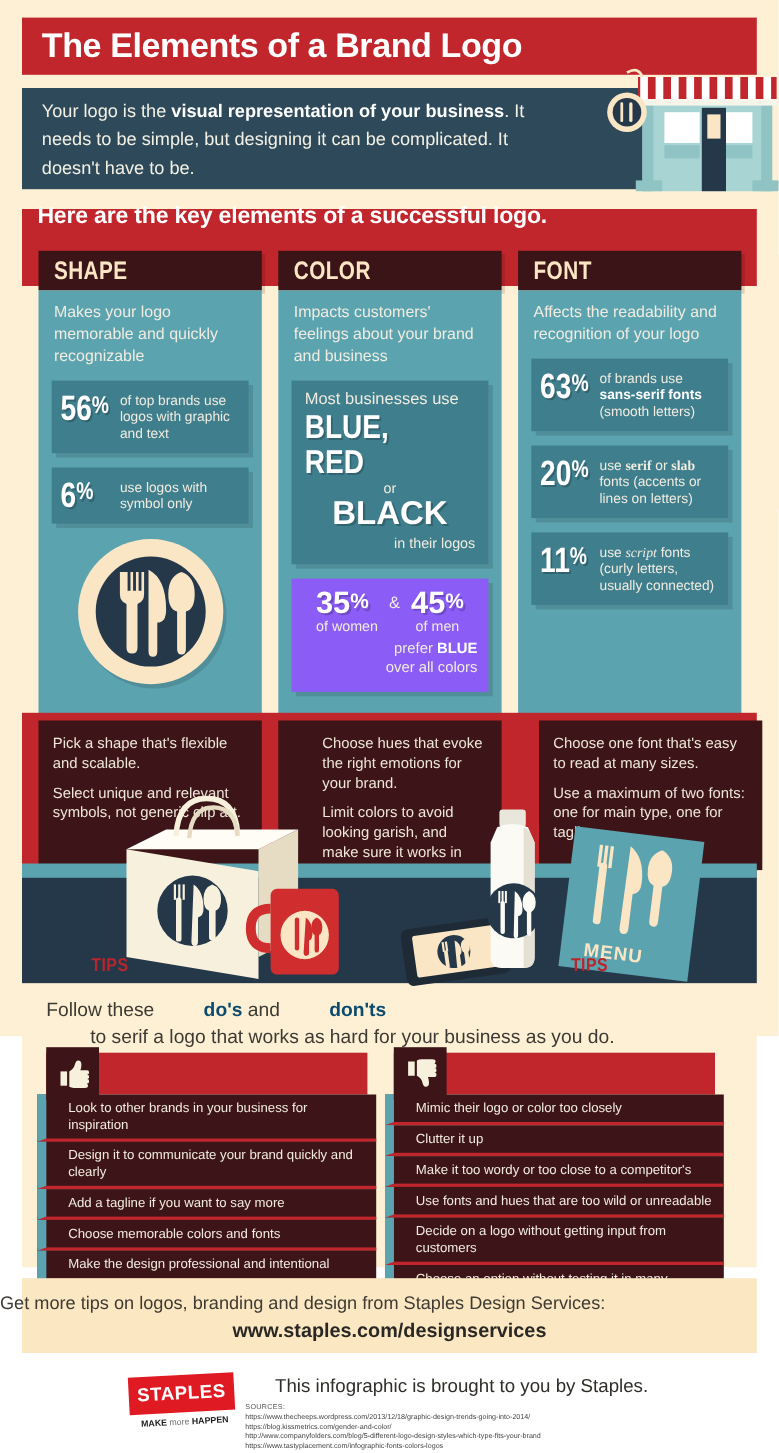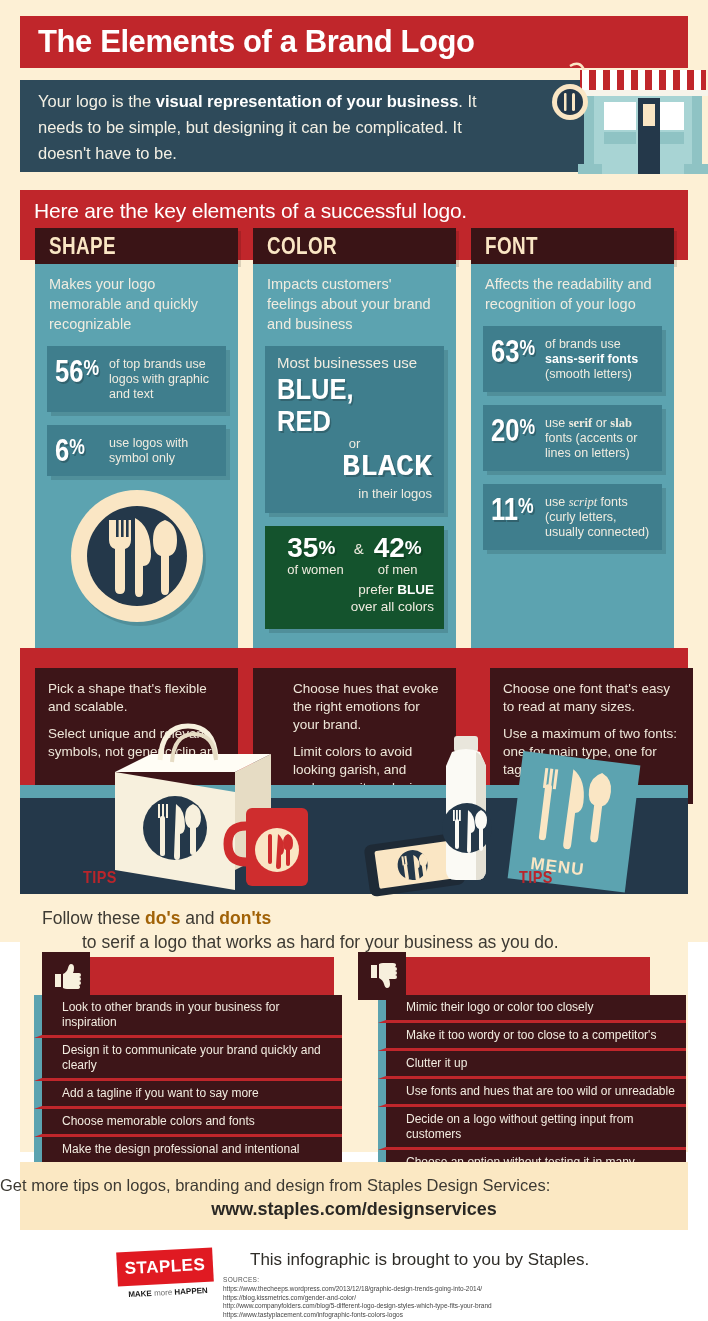--- a/index.html
+++ b/index.html
@@ -46,22 +46,22 @@
     width: 160px; height: 122px; z-index: 7;
   }
 
   
   .key-band {
     position: absolute; left: 20px; top: 190px;
     width: 668px; height: 70px;
     background: #c0262b;
   }
   .key-text {
-    position: absolute; left: 34px; top: 199px;
-    font-size: 21px; font-weight: normal; color: #ffffff;
+    position: absolute; left: 34px; top: 185px;
+    font-size: 21px; font-weight: bold; color: #ffffff;
     z-index: 6; letter-spacing: -0.2px;
   }
 
   
   .cols { position: absolute; left: 0; top: 228px; width: 708px; }
   .col {
     position: absolute; top: 0; width: 203px;
   }
   .col1 { left: 35px; }
   .col2 { left: 253px; }
@@ -120,28 +120,28 @@
   .bigcolor .lead { font-size: 15px; color: #f0ece0; margin-bottom: 2px; }
   .bigcolor .big {
     font-size: 30px; font-weight: bold; color: #ffffff; line-height: 32px;
     font-family: "Liberation Sans Narrow","Liberation Sans", sans-serif;
     transform: scaleX(0.85); transform-origin: left center;
     text-shadow: 2px 2px 0 rgba(0,0,0,0.2);
   }
   .bigcolor .or { font-size: 13px; color: #f0ece0; text-align: center; display:block; line-height:14px; }
   .bigcolor .big2 {
     font-size: 30px; font-weight: bold; color: #ffffff; line-height: 32px;
-    text-align: right;
-    font-family: Liberation Mono, monospace;
+    text-align: center;
+    font-family: Liberation Sans, sans-serif;
     text-shadow: 2px 2px 0 rgba(0,0,0,0.2);
   }
   .bigcolor .tail { font-size: 13px; color: #f0ece0; text-align: right; display:block; margin-top:3px;}
 
   .gender {
-    background: #14532d; box-shadow: 4px 4px 0 rgba(0,0,0,0.12);
+    background: #8b5cf6; box-shadow: 4px 4px 0 rgba(0,0,0,0.12);
     padding: 8px 10px 14px 10px; margin-bottom: 8px; position: relative;
   }
   .gender-row { display: flex; align-items: flex-start; justify-content: center; }
   .gnum {
     font-size: 28px; font-weight: bold; color:#ffffff; line-height:28px;
     font-family: "Liberation Sans Narrow","Liberation Sans", sans-serif;
     text-shadow: 2px 2px 0 rgba(0,0,0,0.2);
   }
   .gnum .pct { font-size: 19px; vertical-align: top; }
   .glabel { font-size: 13px; color:#f0ece0; text-align:center; }
@@ -163,56 +163,56 @@
     transform: scaleX(0.85); transform-origin: left center;
   }
 
   
   .tips-band {
     position: absolute; left: 20px; top: 648px;
     width: 668px; height: 150px; background: #c0262b;
   }
   .tip-box {
     position: absolute; top: 655px; width: 203px; height: 136px;
-    background: #3d1518; padding: 12px 13px; margin-top: 13px;
+    background: #3d1518; padding: 12px 13px;
   }
   .tb1 { left: 35px; } .tb2 { left: 253px; padding-left: 40px; } .tb3 { left: 490px; }
   .tip-p { font-size: 13.5px; color: #eee6d8; line-height: 18px; margin-bottom: 9px; }
 
   
   .navy-band {
     position: absolute; left: 20px; top: 798px;
     width: 668px; height: 96px; background: #24384a;
   }
   .teal-stripe {
     position: absolute; left: 20px; top: 785px; width: 668px; height: 14px;
     background: #5ca3b0;
   }
   .products { position:absolute; left:20px; top: 700px; width:668px; height:200px; z-index: 8; pointer-events:none;}
 
   
   .dd-bg { position:absolute; left:20px; top:894px; width:668px; height:258px; background:#fdf0d5; }
   .dd-head1 {
     position:absolute; left:42px; top:908px; font-size:17.5px; color:#3d3a33;
   }
-  .dd-head1 b { color:#a16207; }
+  .dd-head1 b { color:#0c4a6e;margin-left:40px; }
   .dd-head2 {
     position:absolute; left:82px; top:932px; font-size:17.5px; color:#3d3a33;
   }
   .dd-banner {
     position:absolute; top:957px; width:292px; height:38px; background:#c0262b;
   }
   .db1 { left:42px; } .db2 { left:358px; }
   .dd-icon {
     position:absolute; top:952px; width:48px; height:48px; background:#3d1518;
     display:flex; align-items:center; justify-content:center; z-index:4;
   }
   .di1 { left:42px; } .di2 { left:358px; }
   .dd-list { position:absolute; top:995px; width:308px; }
-  .dl1 { left:34px; } .dl2 { left:350px;margin-left:28px; }
+  .dl1 { left:34px; } .dl2 { left:350px; }
   .dd-item {
     background:#3d1518; color:#f2ece0; font-size:12px; line-height:15px;
     padding:5px 8px 5px 20px; border-bottom:3px solid #c0262b;
     border-left:8px solid #5ca3b0; position:relative;
   }
   .dd-item::before {
     content:""; position:absolute; left:-8px; top:0; bottom:0; width:8px; background:#5ca3b0;
   }
 
   
@@ -346,21 +346,21 @@
         </div>
 
         <div class="gender">
           <div class="gender-row">
             <div>
               <div class="gnum"><span>35</span><span class="pct">%</span></div>
               <div class="glabel">of women</div>
             </div>
             <div class="amp">&amp;</div>
             <div>
-              <div class="gnum"><span>42</span><span class="pct">%</span></div>
+              <div class="gnum"><span>45</span><span class="pct">%</span></div>
               <div class="glabel">of men</div>
             </div>
           </div>
           <div class="prefer">
             <span>prefer </span><b>BLUE</b><br>
             <span>over all colors</span>
           </div>
         </div>
       </div>
       <div class="tips-label" style="left:266px; top:640px;">TIPS</div>
@@ -501,22 +501,22 @@
     <div class="dd-item">Look to other brands in your business for inspiration</div>
     <div class="dd-item">Design it to communicate your brand quickly and clearly</div>
     <div class="dd-item">Add a tagline if you want to say more</div>
     <div class="dd-item">Choose memorable colors and fonts</div>
     <div class="dd-item">Make the design professional and intentional</div>
     <div class="dd-item">Ensure it's recognizable and readable in many formats, sizes and devices</div>
   </div>
 
   <div class="dd-list dl2">
     <div class="dd-item">Mimic their logo or color too closely</div>
+    <div class="dd-item">Clutter it up</div>
     <div class="dd-item">Make it too wordy or too close to a competitor's</div>
-    <div class="dd-item">Clutter it up</div>
     <div class="dd-item">Use fonts and hues that are too wild or unreadable</div>
     <div class="dd-item">Decide on a logo without getting input from customers</div>
     <div class="dd-item">Choose an option without testing it in many applications and on multiple screen sizes</div>
   </div>
 
   <div class="foot-band"></div>
   <div class="foot-l1">Get more tips on logos, branding and design from Staples Design Services:</div>
   <div class="foot-l2">www.staples.com/designservices</div>
 
   <div class="staples-logo">

